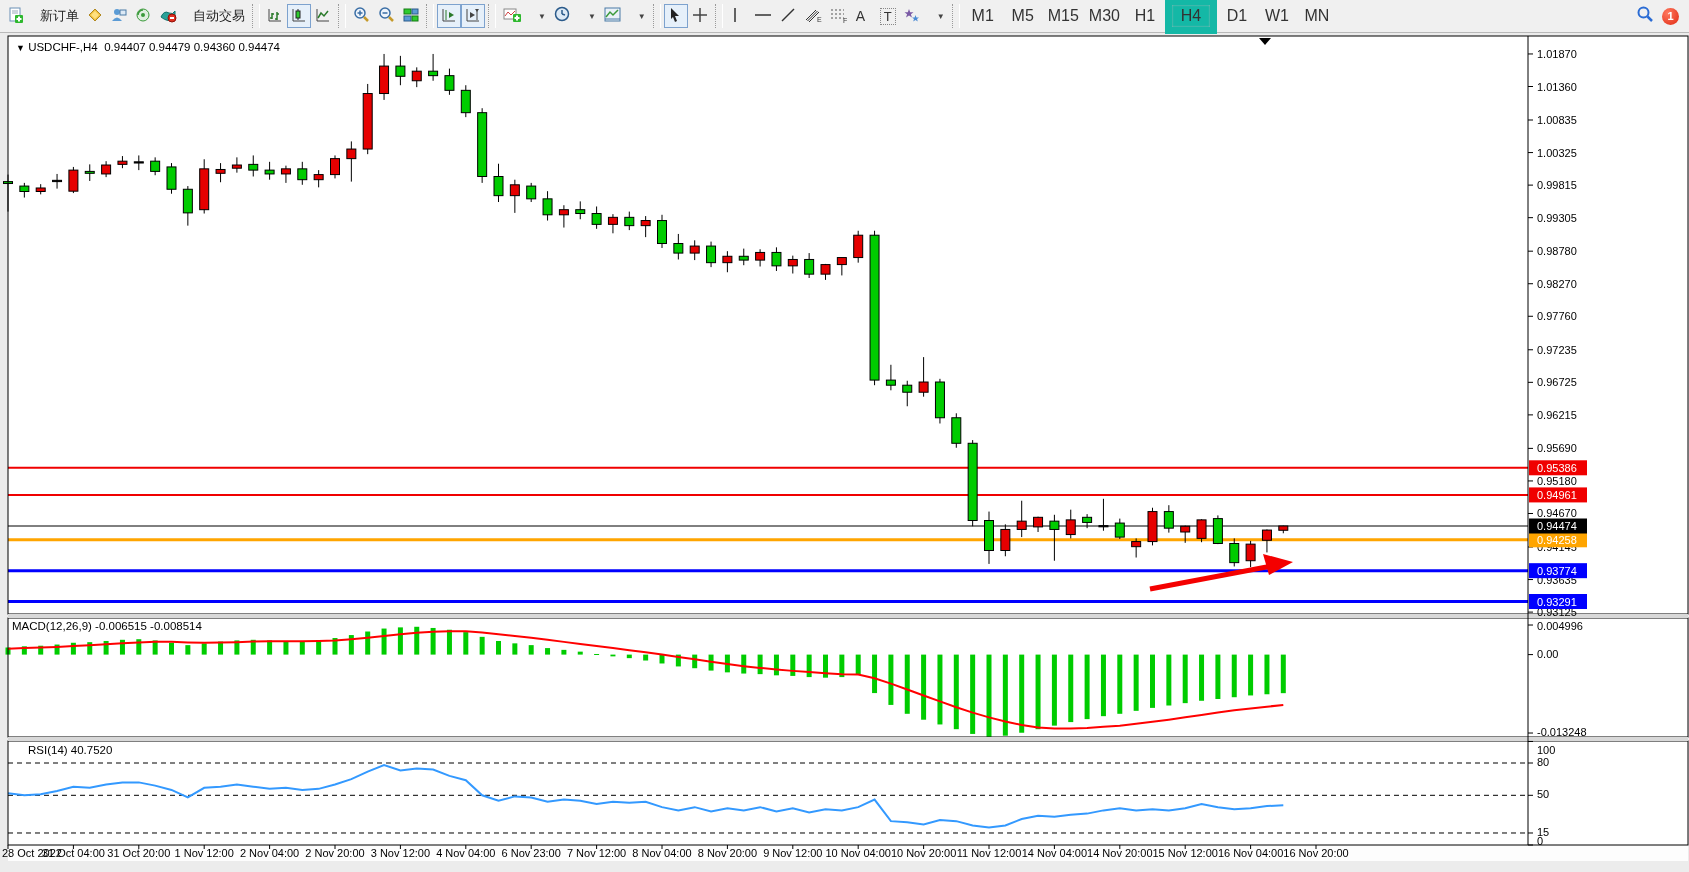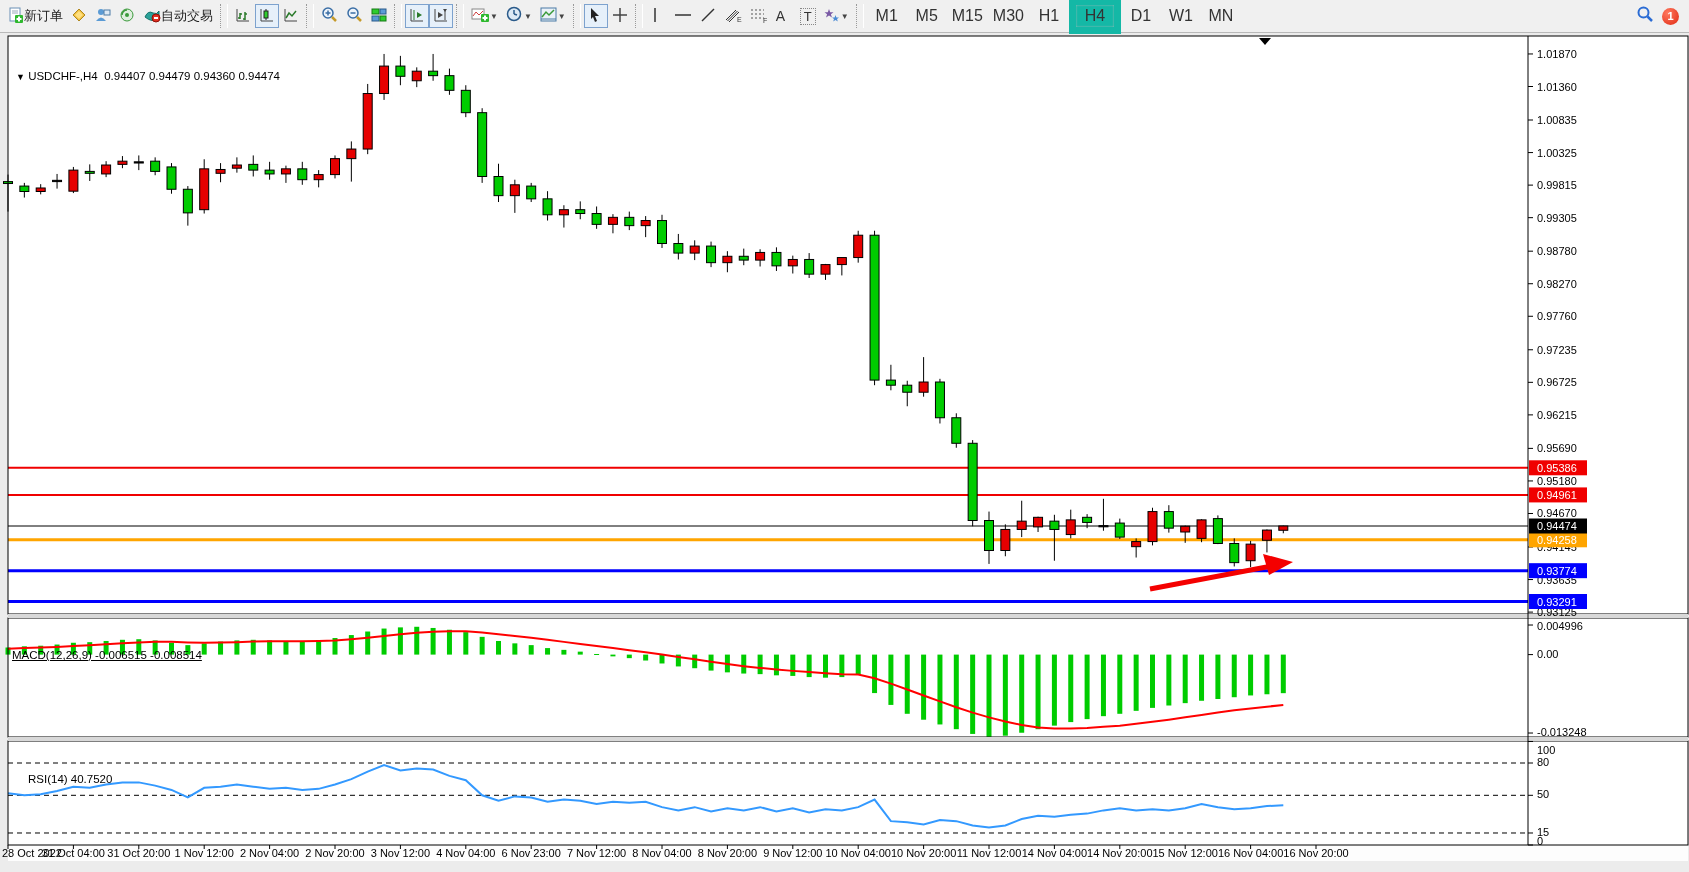--- a/index.html
+++ b/index.html
@@ -1,32 +1,32 @@
 <!DOCTYPE html>
 <html><head>
 <meta charset="utf-8">
 <style>
   html,body{margin:0;padding:0;}
   body{width:1689px;height:872px;background:#ececec;font-family:"Liberation Sans",sans-serif;position:relative;overflow:hidden;}
   
   #toolbar{position:absolute;left:0;top:0;width:1689px;height:33px;background:#f0f0f0;border-bottom:1px solid #b9b9b9;display:flex;align-items:center;box-sizing:border-box;padding-left:4px;}
   .tb-group{display:flex;align-items:center;height:28px;}
   .tb-sep{width:6px;height:24px;margin:0 3px;border-left:1px dotted #9a9a9a;border-right:1px solid #ffffff;}
-  .tb-btn{display:flex;align-items:center;gap:0;height:24px;min-width:24px;padding:0 3px;border:1px solid transparent;box-sizing:border-box;justify-content:space-between;color:#333;font-size:12px;cursor:default;}
+  .tb-btn{display:flex;align-items:center;gap:16px;height:24px;min-width:24px;padding:0 3px;border:1px solid transparent;box-sizing:border-box;justify-content:space-between;color:#333;font-size:12px;cursor:default;}
   .tb-btn.active{background:#e6f0fa;border:1px solid #7da2ce;}
   .tb-btn .cjk{font-size:13px;color:#222;}
   .tb-caret{font-size:8px;color:#444;margin-left:1px;}
   .tf-btn{height:22px;min-width:30px;padding:0 4px;display:flex;align-items:center;justify-content:center;font-size:16px;color:#333;border:1px solid transparent;}
   .tf-btn.active{background:#14b8a6;border:7px solid #14b8a6;box-shadow:inset 0 0 2px #bbb;}
   #tb-right{margin-left:auto;display:flex;align-items:center;gap:8px;padding-right:10px;}
   #notif-badge{width:17px;height:17px;border-radius:50%;background:radial-gradient(circle at 35% 30%,#ff7a60,#e02912);color:#fff;font-size:11px;font-weight:bold;display:flex;align-items:center;justify-content:center;}
   .micon{display:inline-block;}
   
   #chart-svg{position:absolute;left:0;top:0;}
-  .ovl{position:absolute;font-size:11.5px;color:#000;z-index:3;margin-top:29px;}
+  .ovl{position:absolute;font-size:11.5px;color:#000;z-index:3;}
 </style>
 </head>
 <body>
 
 <div id="toolbar">
   <div class="tb-group">
     <div class="tb-btn">
       <span class="micon">
         <svg width="16" height="16">
             <rect x="2" y="1" width="10" height="13" fill="#fff" stroke="#6a8fb5"></rect>
@@ -667,14 +667,14 @@
       <line x1="1316" y1="845" x2="1316" y2="849" stroke="#000"></line>
       <text x="1316" y="857" font-family="&quot;Liberation Sans&quot;,sans-serif" font-size="11" fill="#000" text-anchor="middle">16 Nov 20:00</text>
     </g>
   </svg>
 
 <div class="ovl" style="left:16px;top:41px;">
   <span style="font-size:9px;">▼</span>
   <span>USDCHF-,H4</span>&nbsp;
   <span>0.94407 0.94479 0.94360 0.94474</span>
 </div>
-<div class="ovl" style="left:12px;top:620px;text-decoration:underline;">MACD(12,26,9) -0.006515 -0.008514</div>
+<div class="ovl" style="left:12px;top:620px;">MACD(12,26,9) -0.006515 -0.008514</div>
 <div class="ovl" style="left:28px;top:744px;">RSI(14) 40.7520</div>
 
 </body></html>

